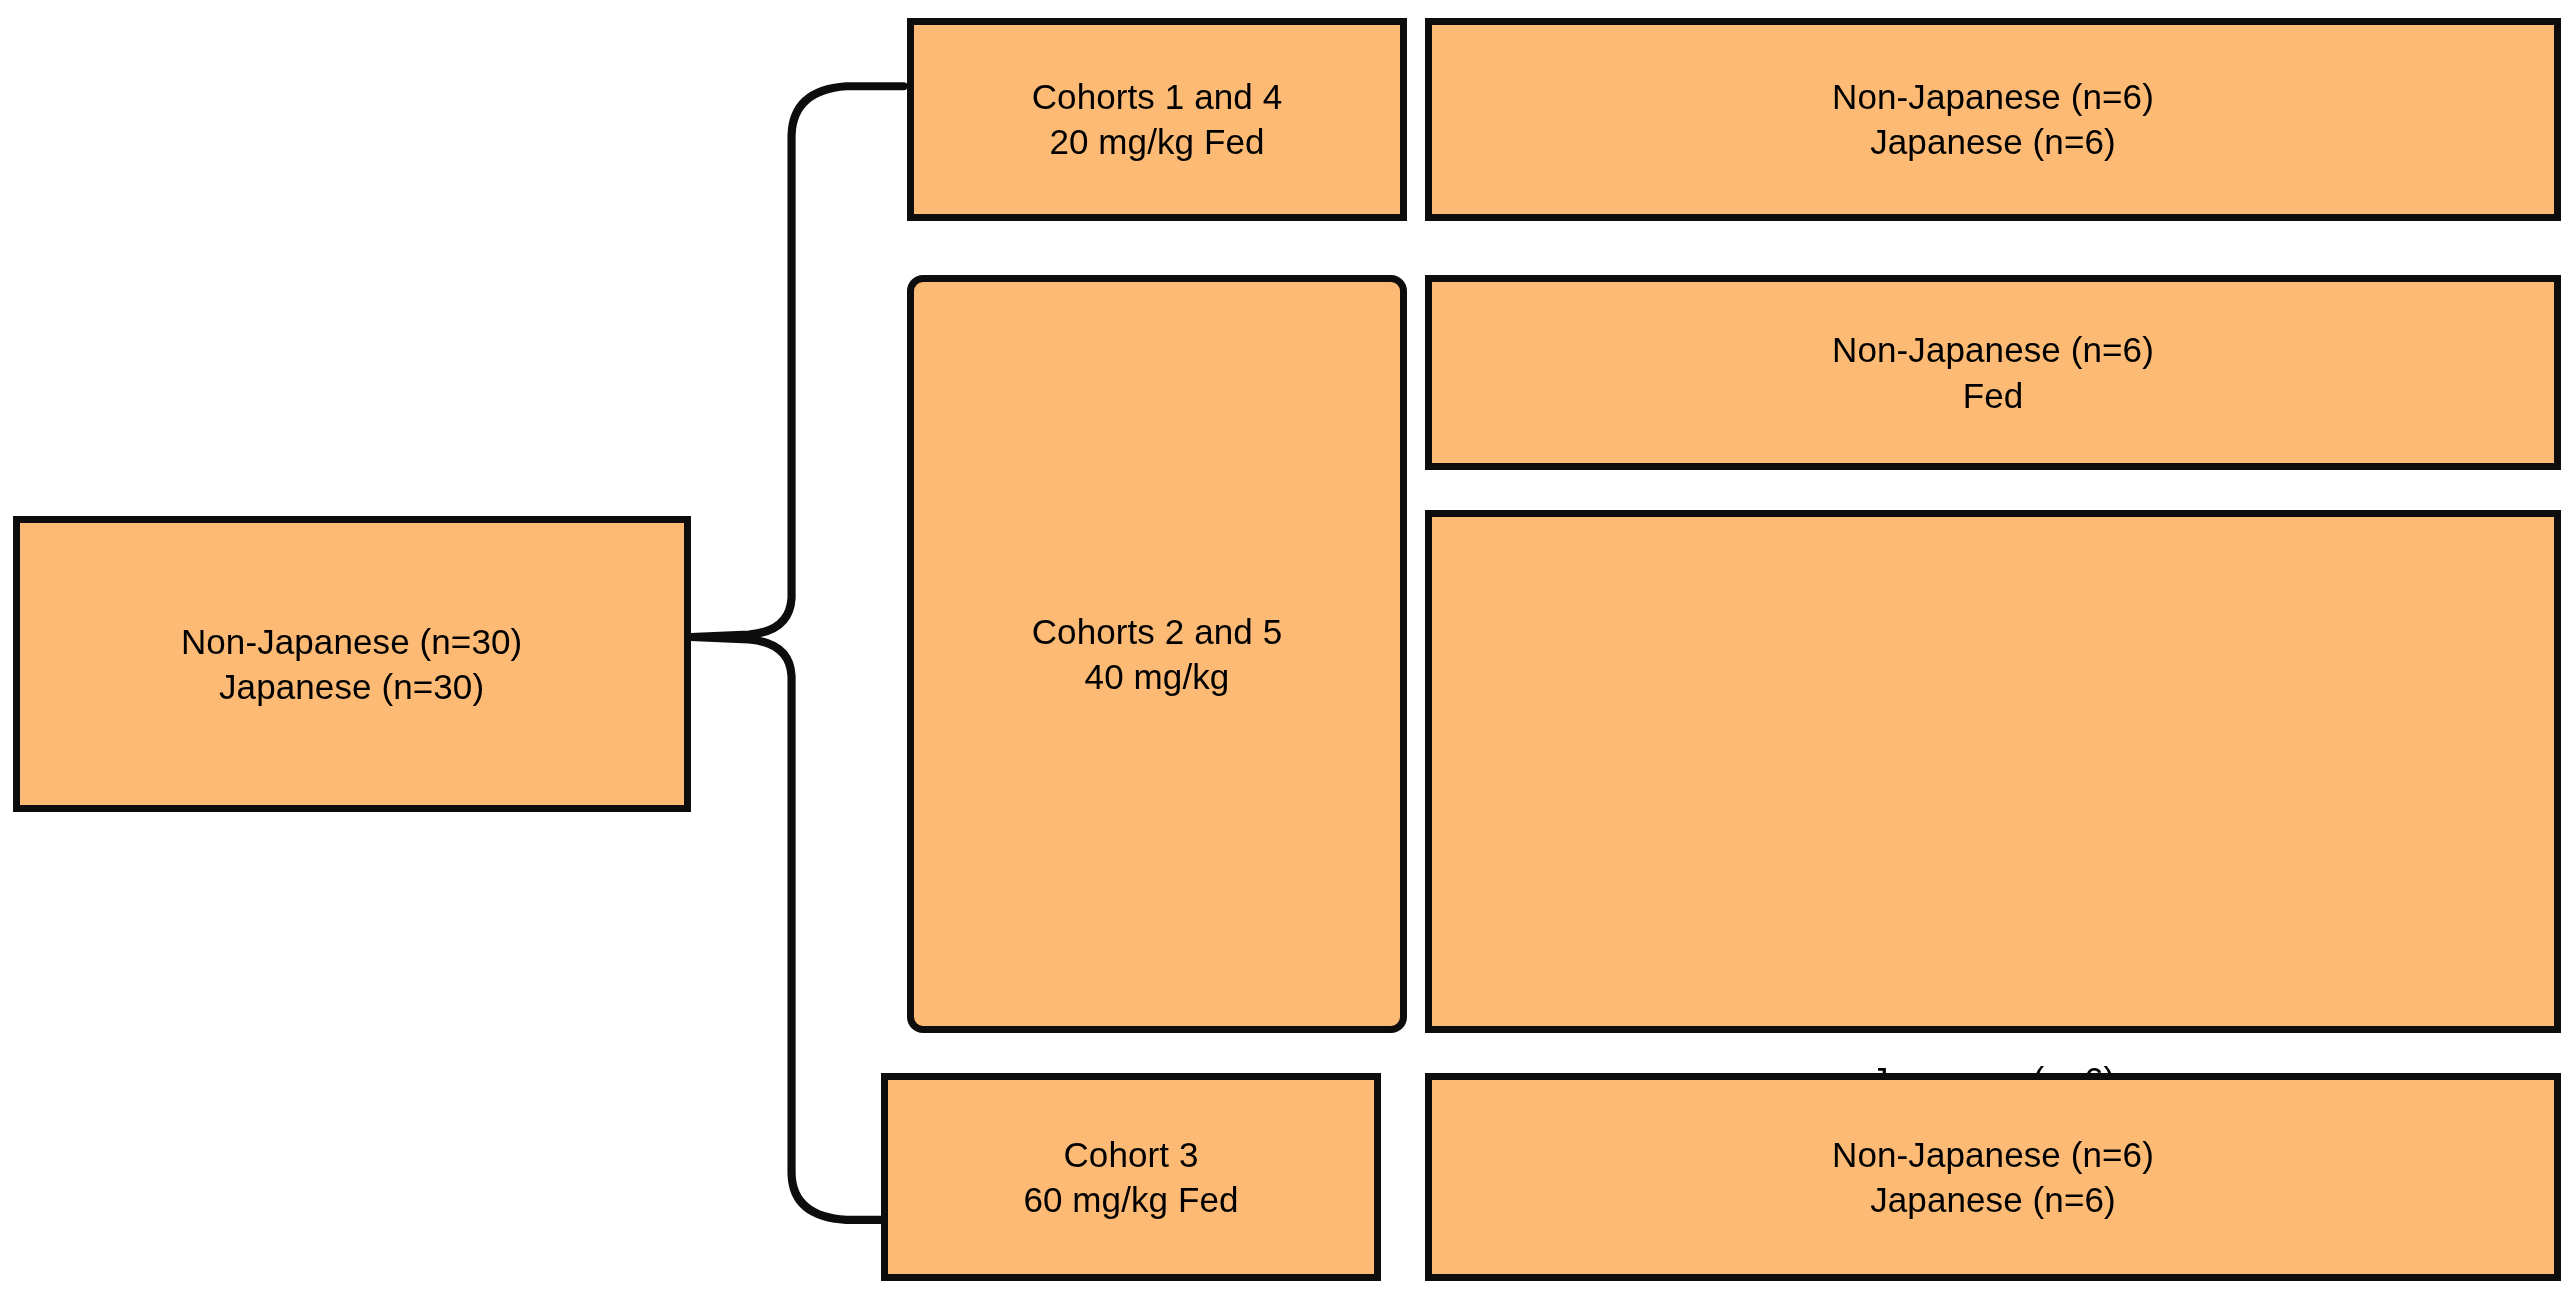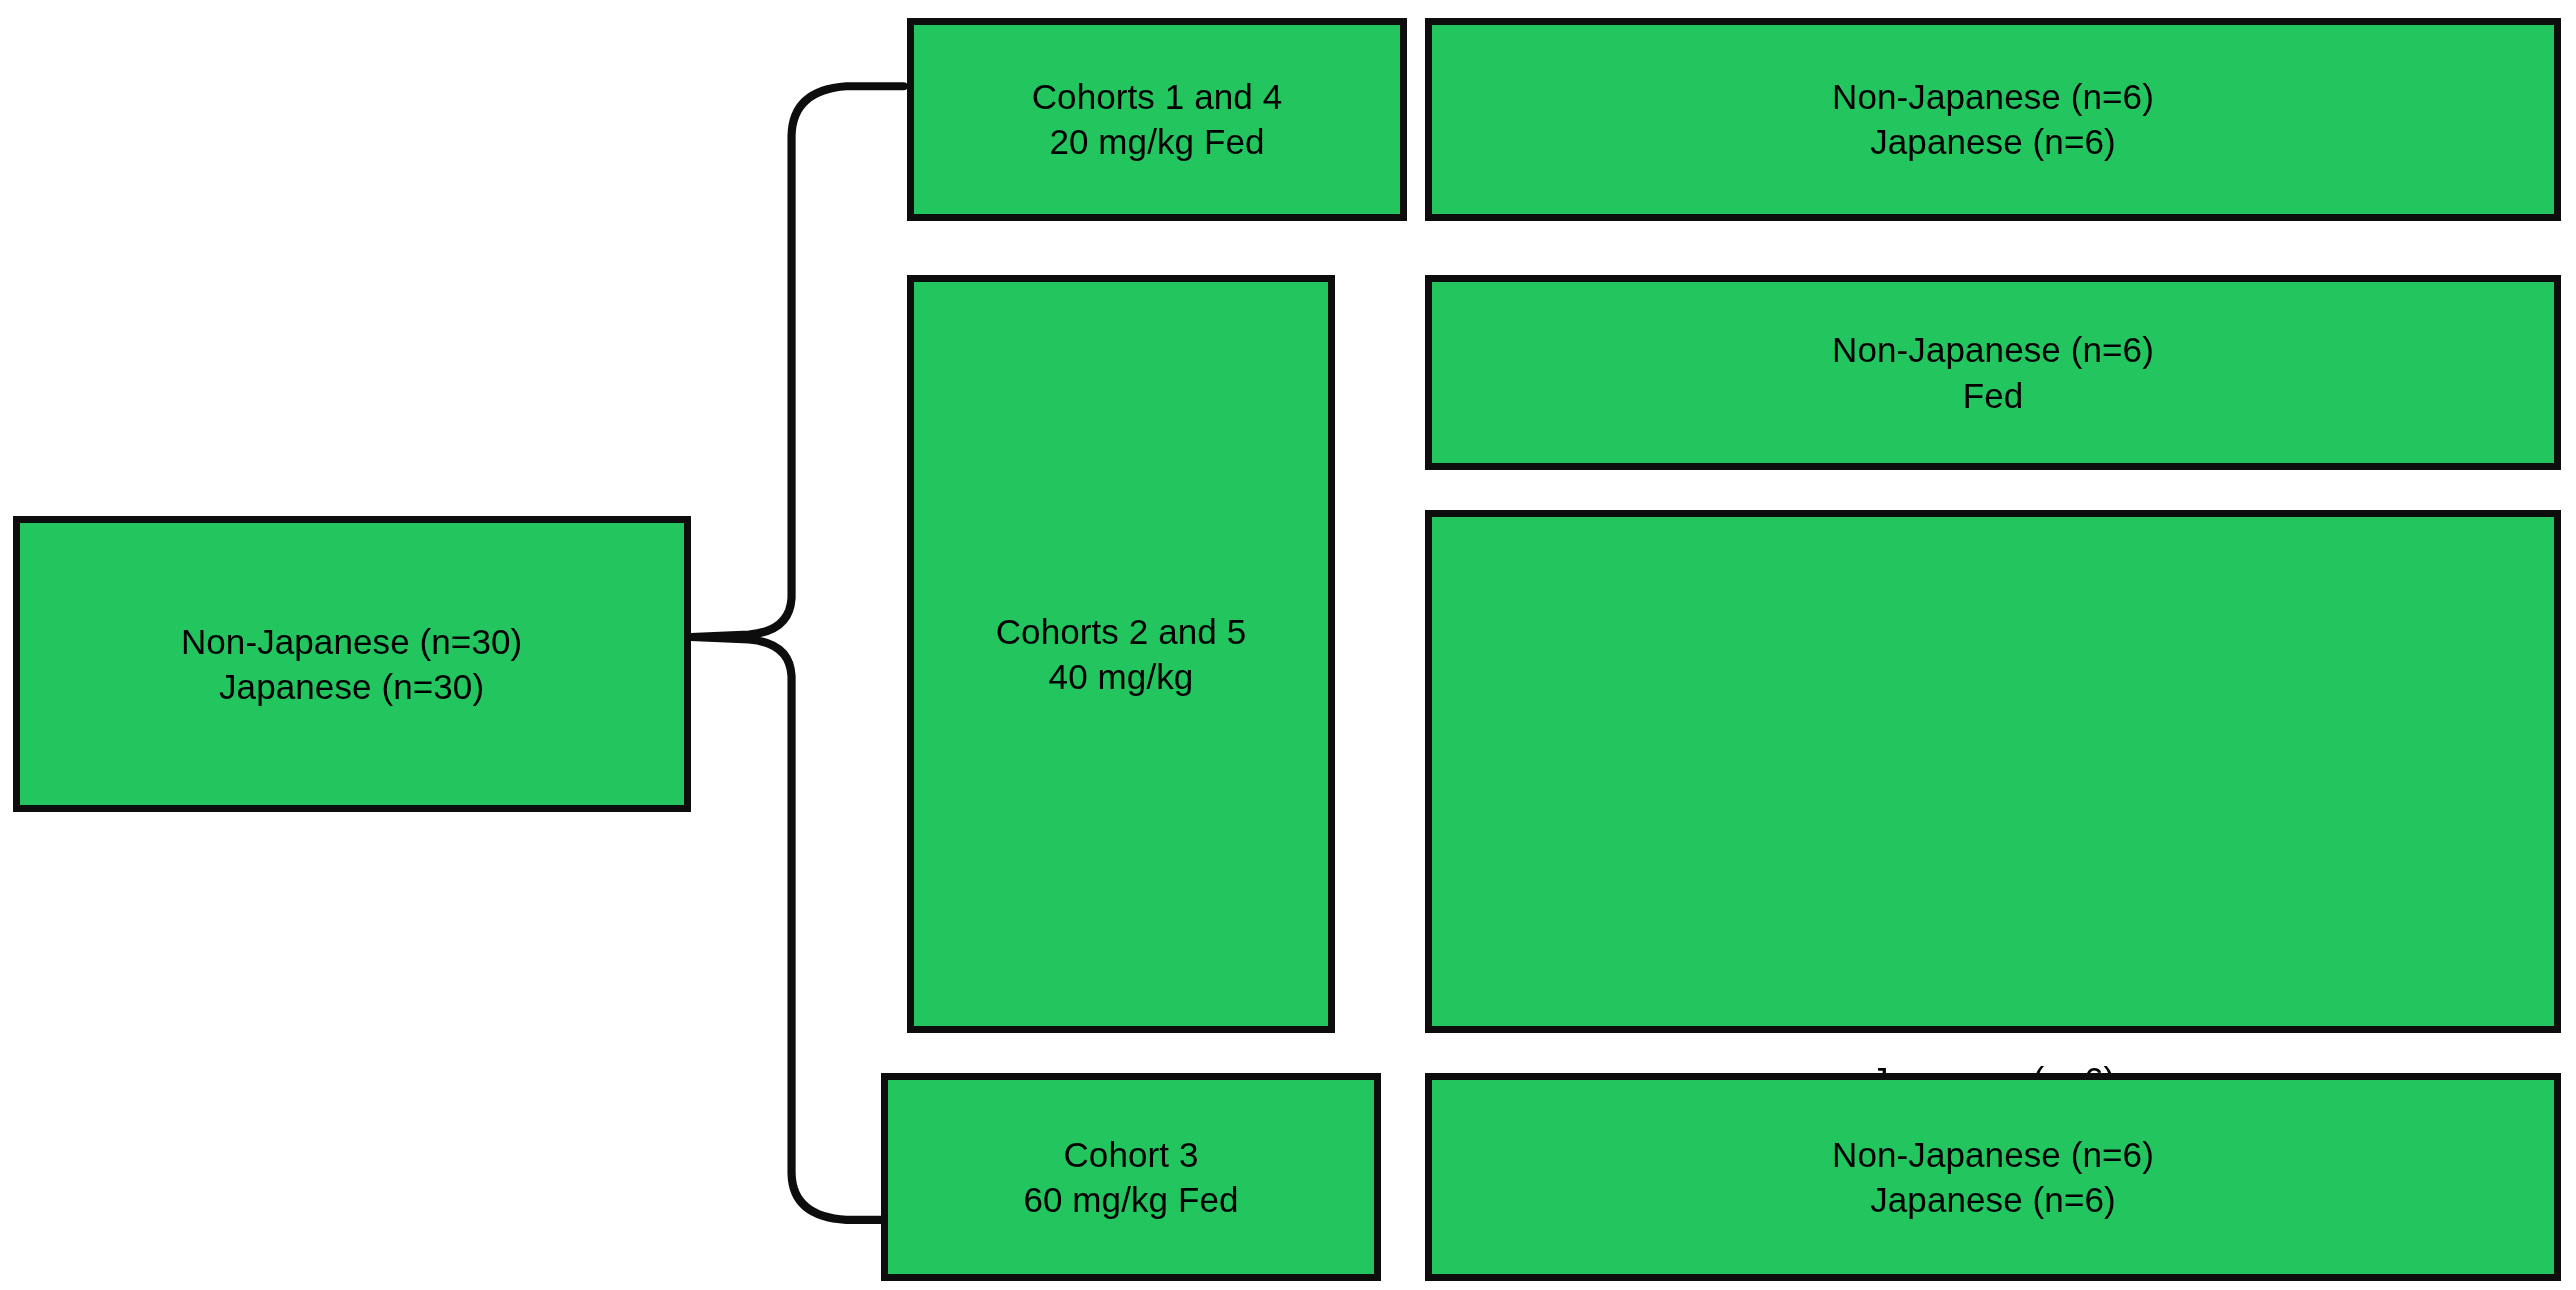--- a/index.html
+++ b/index.html
@@ -13,21 +13,21 @@
     height: 1291px;
     background: #ffffff;
     font-family: "Liberation Sans", sans-serif;
     color: #000000;
     overflow: hidden;
   }
   .box {
     position: absolute;
     box-sizing: border-box;
     border: 7px solid #0d0d0d;
-    background: #22c55e;
+    background: #fdba74;
     display: flex;
     align-items: center;
     justify-content: center;
     text-align: center;
     line-height: 1.30;
   }
   .label {
     font-size: 35px;
     white-space: pre-line;
     letter-spacing: 0.1px;
@@ -38,21 +38,21 @@
     right: 0;
     text-align: center;
     font-size: 35px;
   }
   #brace { position: absolute; left: 0; top: 0; width: 2576px; height: 1291px; pointer-events: none; }
 
   
   #source-box   { left: 12.6px;   top: 516px;  width: 678px; height: 296px; }
 
   #cohort-1-4   { left: 907px; top: 17.6px;   width: 500px;  height: 203px; }
-  #cohort-2-5   { left: 907px; top: 275px;  width: 428px;  height: 758px; }
+  #cohort-2-5   { left: 907px; top: 275px;  width: 500px;  height: 758px; border-radius: 16px; }
   #cohort-3     { left: 881px; top: 1073px; width: 500px;  height: 208px; }
 
   #arm-1-4      { left: 1425px; top: 17.6px;   width: 1136px; height: 203px; }
   #arm-2-5-nonj { left: 1425px; top: 275px;  width: 1136px; height: 195px; }
   #arm-2-5-jp   { left: 1425px; top: 510px;  width: 1136px; height: 523px; }
   #arm-3        { left: 1425px; top: 1073px; width: 1136px; height: 208px; }
 
   #jp-title     { top: 540px; }
 </style>
 </head>

